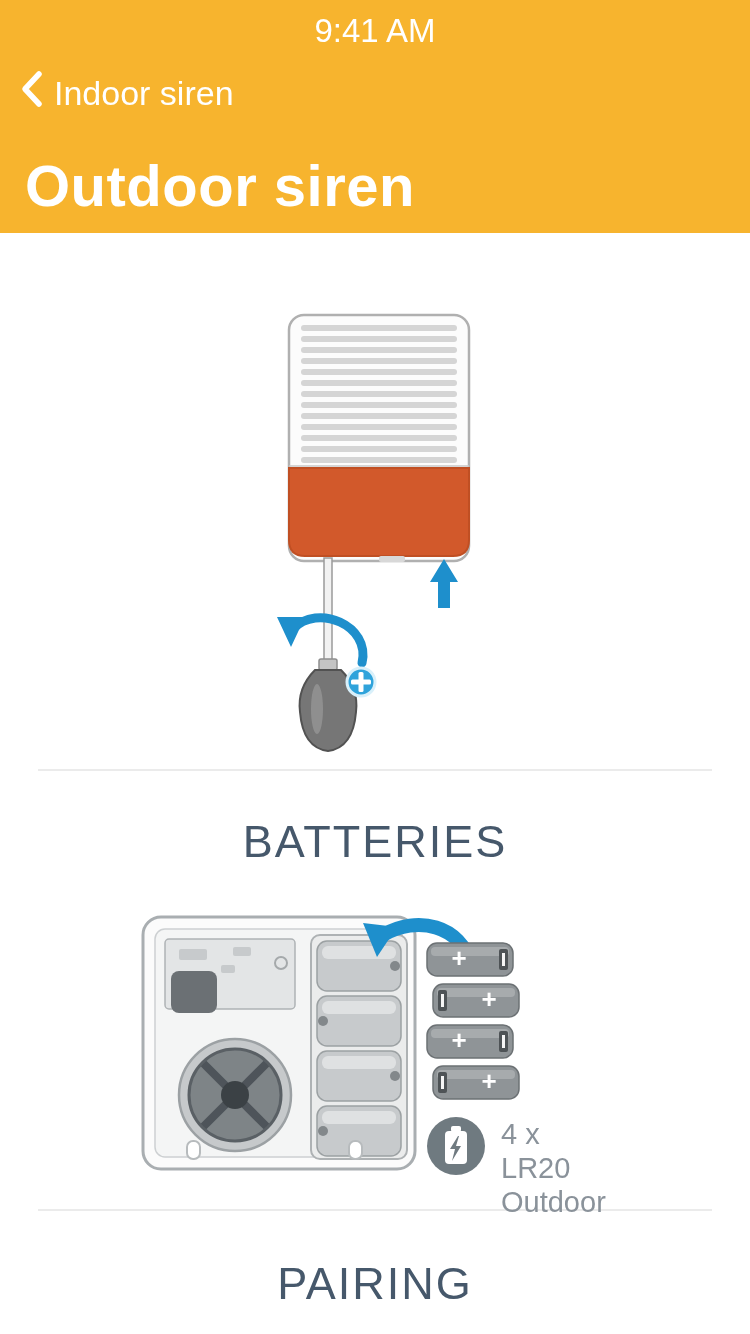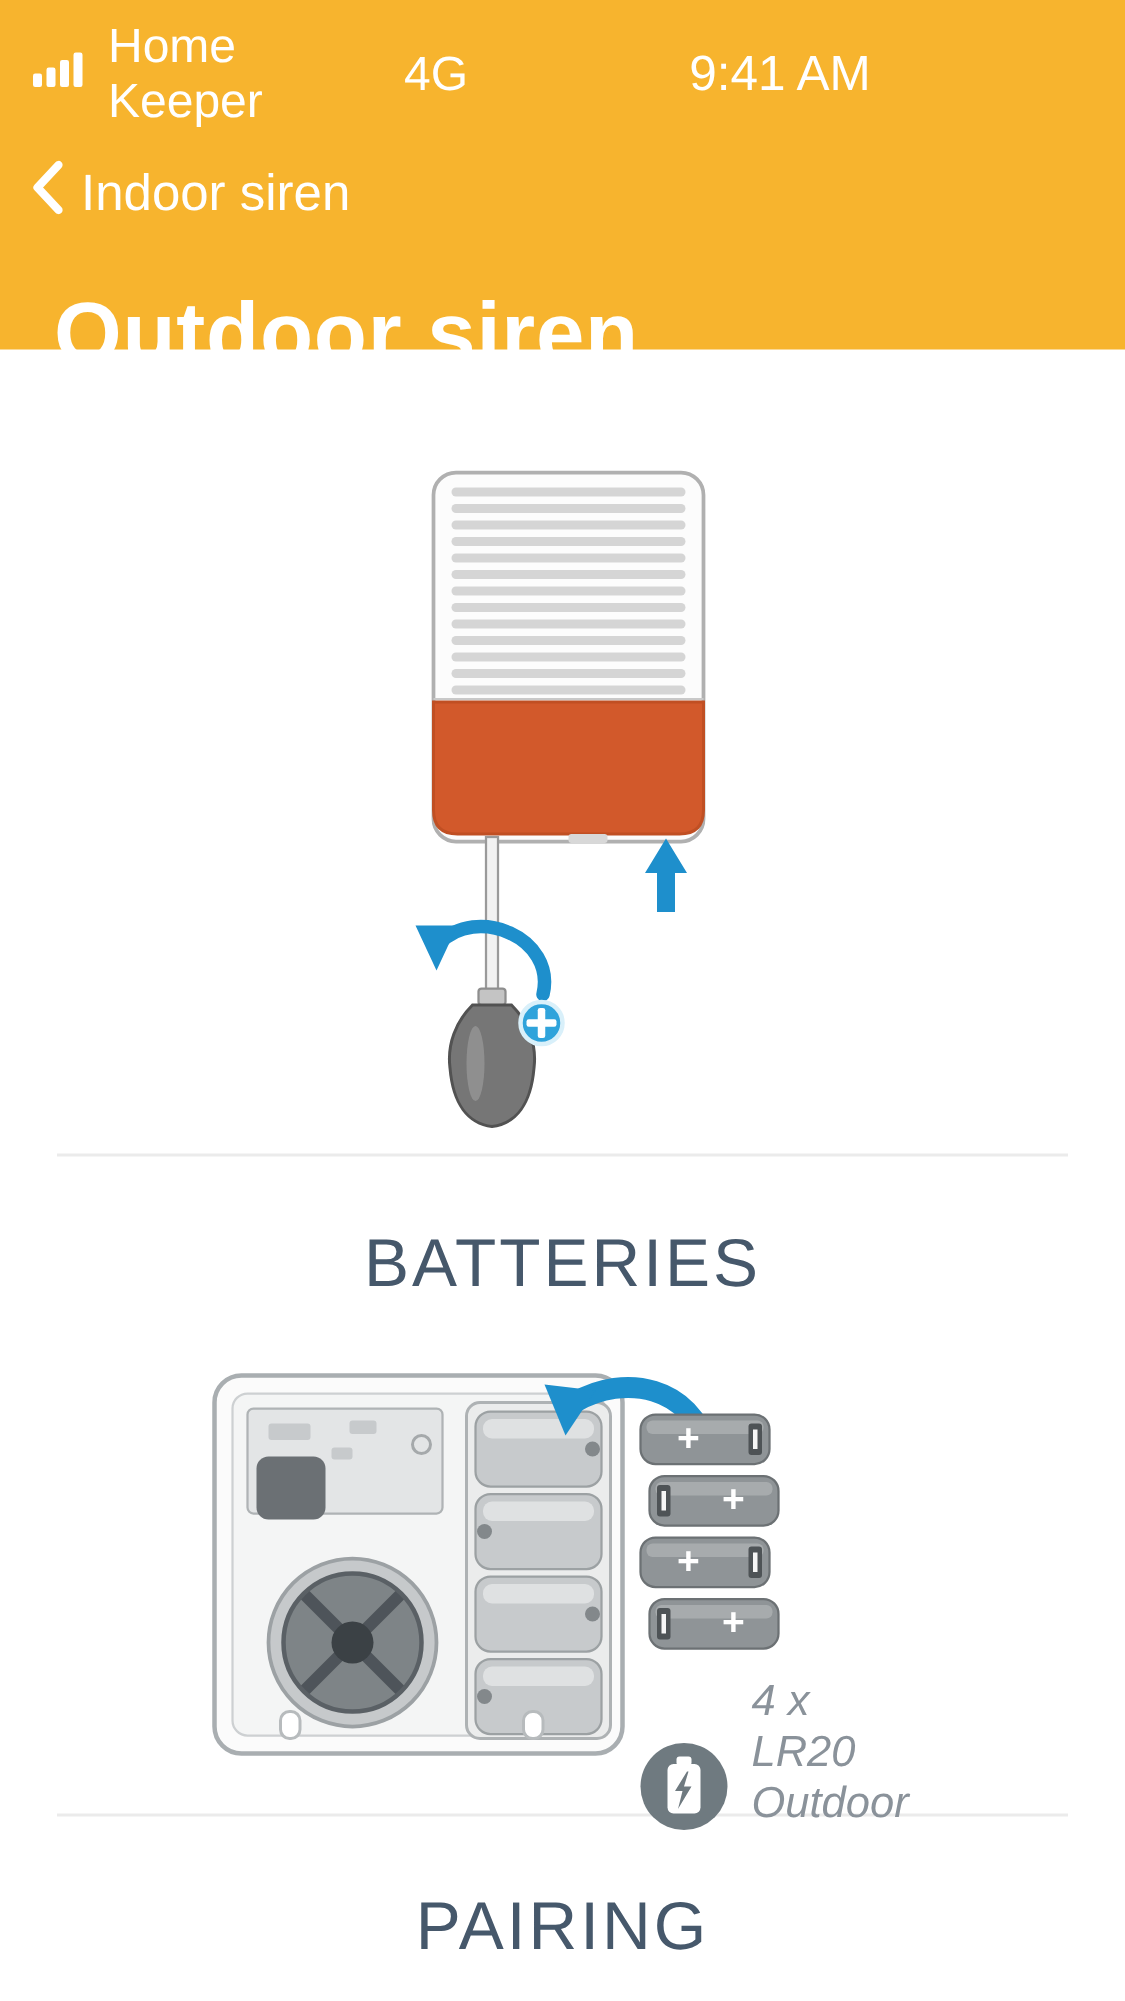--- a/index.html
+++ b/index.html
@@ -10,55 +10,43 @@
   .app-header { background: #F7B42E; height: 233px; width: 100%; }
   .status-bar { display: flex; align-items: center; padding: 12px 22px 0 22px; color: #fff; font-size: 32px; }
   .sb-left { display: flex; align-items: center; gap: 12px; width: 290px; }
   .sb-center { flex: 1; text-align: center; font-weight: 400; font-size: 33px; }
   .sb-right { display: flex; align-items: center; gap: 10px; width: 170px; justify-content: flex-end; }
   .carrier { font-size: 32px; }
   .network { font-size: 32px; margin-left: 4px; }
 
   .back-row { display: flex; align-items: center; gap: 10px; padding: 20px 0 0 18px; color: #fff;
     font-size: 34px; cursor: pointer; width: fit-content; }
-  .page-title { color: #fff; font-size: 58px; font-weight: 700; padding: 36px 0 0 36px; letter-spacing: 0.5px; }
+  .page-title { color: #fff; font-size: 58px; font-weight: 700; padding: 36px 0 0 25px; letter-spacing: 0.5px; }
 
   
   .section-title { text-align: center; color: #46586B; font-size: 45px; font-weight: 400;
     letter-spacing: 2px; line-height: 1.2; }
   .section-opening { padding-top: 50px; padding-bottom: 8px; }
   .section-batteries { padding-top: 44px; padding-bottom: 12px; }
   .section-pairing { padding-top: 46px; }
   .divider { border: none; border-top: 2px solid #EBEBEB; margin: 0 38px; }
 
   .open-illu { display: block; margin: 26px auto 0; width: 300px; transform: translateX(-14px); }
   .batt-illu { width: 480px; margin: 36px auto 0; position: relative; height: 292px; }
 
-  .battery-spec { position: absolute; left: 292px; top: 212px; display: flex; align-items: flex-end; gap: 16px; font-style: italic; }
+  .battery-spec { position: absolute; left: 292px; top: 212px; display: flex; align-items: flex-start; gap: 16px; }
   .spec-icon { width: 58px; height: 58px; border-radius: 50%; background: #6F7A80;
     display: flex; align-items: center; justify-content: center; flex: none; }
   .spec-text { color: #8A929A; font-size: 29px; line-height: 1.18; }
 </style>
 </head>
 <body>
 
 <header class="app-header">
   <div class="status-bar">
-    <div class="sb-left">
-      <span>
-        <svg width="38" height="26" viewBox="0 0 38 26">
-          <rect x="0" y="15" width="6" height="9" rx="1.5" fill="#fff"></rect>
-          <rect x="9" y="11" width="6" height="13" rx="1.5" fill="#fff"></rect>
-          <rect x="18" y="6" width="6" height="18" rx="1.5" fill="#fff"></rect>
-          <rect x="27" y="1" width="6" height="23" rx="1.5" fill="#fff"></rect>
-        </svg>
-      </span>
-      <span class="carrier">Home Keeper</span>
-      <span class="network">4G</span>
-    </div>
     <div class="sb-center">9:41 AM</div>
   </div>
 
   <div class="back-row">
     <span>
       <svg width="26" height="38" viewBox="0 0 26 38">
         <path d="M21 4 L7 19 L21 34" stroke="#fff" stroke-width="5.5" fill="none" stroke-linecap="round" stroke-linejoin="round"></path>
       </svg>
     </span>
     <span>Indoor siren</span>

